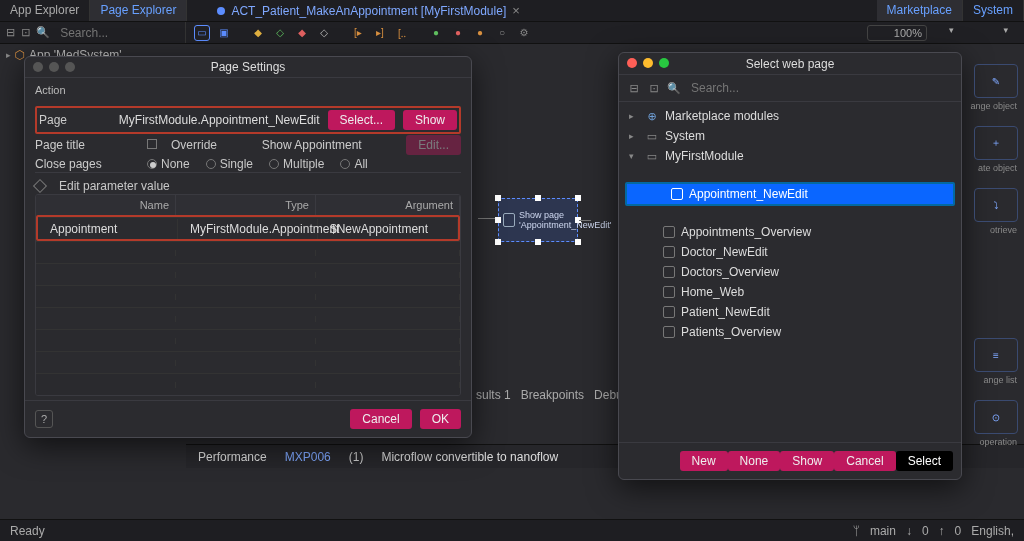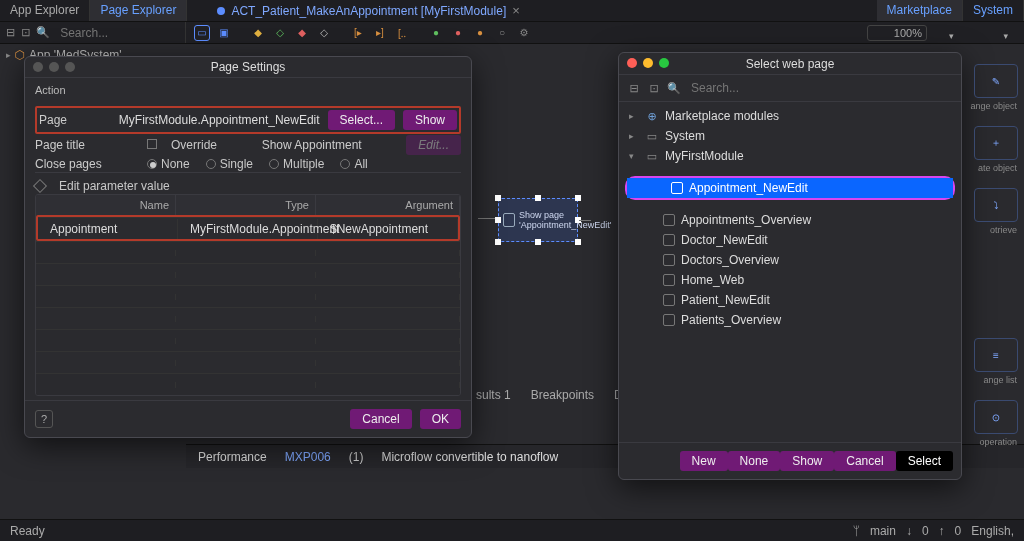--- a/index.html
+++ b/index.html
@@ -20,21 +20,21 @@
   .filetab .dot { width:8px;height:8px;background:#5c8dff;border-radius:50%; }
   .close-x { color:#888; font-size:13px; }
 
   .row2 { display:flex; height:22px; background:#202024; border-bottom:1px solid #111; }
   .row2 .left { display:flex; align-items:center; gap:6px; padding:0 6px; border-right:1px solid #333; width:186px; }
   .sicon { width:14px; height:14px; display:inline-flex; align-items:center; justify-content:center; font-size:11px; color:#888; }
   .searchbox { background:transparent; border:none; color:#aaa; font-size:12px; padding:2px 4px; outline:none; }
 
   .row2 .mid { display:flex; align-items:center; gap:6px; padding:0 8px; flex:1; }
   .toolbtn { width:16px;height:16px; border-radius:3px; display:inline-flex; align-items:center; justify-content:center; font-size:10px; }
-  .zoom { margin-left:auto; display:flex; align-items:flex-end; gap:22px; color:#aaa; padding-right:8px; }
+  .zoom { margin-left:auto; display:flex; align-items:flex-start; gap:22px; color:#aaa; padding-right:8px; }
   .zoom .dd { width:60px; text-align:right; border:1px solid #444; padding:1px 4px; border-radius:3px; font-size:11px;}
 
   .tree { position:absolute; left:0; top:44px; width:186px; padding:4px 6px; color:#bbb; }
   .treerow { display:flex; align-items:center; gap:4px; }
 
   .canvas-node {
     position:absolute; left:498px; top:198px; width:80px; height:44px;
     border:1px dashed #5c8dff; border-radius:4px; background:#2d3650;
     display:flex; align-items:center; gap:4px; padding:4px; font-size:9px; color:#cfd8f0;
   }
@@ -55,42 +55,42 @@
     box-shadow:0 8px 30px rgba(0,0,0,.6);
     display:flex; flex-direction:column;
   }
   .dlg .titlebar { height:22px; display:flex; align-items:center; justify-content:center; color:#ddd; position:relative; }
   .traffic { position:absolute; left:8px; top:5px; display:flex; gap:6px;}
   .tdot { width:10px;height:10px;border-radius:50%; background:#555; }
   .dlg .section { padding:6px 10px; color:#bbb; font-size:11px; border-top:1px solid #3a3a40; }
   .formrow { display:flex; align-items:center; gap:8px; padding:1px 0; font-size:12px; }
   .formrow .lab { width:104px; color:#ccc; }
   .formrow .val { flex:1; color:#ddd; }
-  .btn { background:#701a75; color:#eee; border:none; padding:3px 12px; border-radius:3px; font-size:12px; cursor:pointer;}
-  .btn.disabled{opacity:.4; cursor:default;font-style:italic;}
+  .btn { background:#be185d; color:#eee; border:none; padding:3px 12px; border-radius:3px; font-size:12px; cursor:pointer;}
+  .btn.disabled{opacity:.4; cursor:default;}
   .btn.primary{background:#000000;color:#fff;}
   .radio { display:inline-flex; align-items:center; gap:4px; margin-right:8px; }
   .rcircle{width:10px;height:10px;border:1px solid #777;border-radius:50%;display:inline-block;}
   .rcircle.on::after{content:"";display:block;width:6px;height:6px;background:#ccc;border-radius:50%;margin:2px;}
   .chk{width:10px;height:10px;border:1px solid #777;display:inline-block;margin-right:6px;}
 
   .red-out { border:2px solid #b43a2a; border-radius:2px; padding:1px 2px; }
 
   .table { border:1px solid #3a3a40; border-radius:3px; overflow:hidden; }
   .thead { display:flex; background:#2f2f34;text-align:right; }
   .thead div { padding:4px 6px; font-size:11px; color:#aaa; border-right:1px solid #3a3a40; }
   .tbody { max-height: 180px; overflow:hidden; }
   .trow { display:flex; height:22px; align-items:center; border-top:1px solid #333; }
   .trow div { padding:3px 12px; font-size:12px; color:#ddd; border-right:1px solid #333; }
   .trow.stripe { background:#2a2a2e; }
   .col1{width:140px}.col2{width:140px}.col3{flex:1}
   .dlg .footer { margin-top:auto; padding:8px 10px; display:flex; align-items:center; gap:8px; border-top:1px solid #3a3a40; }
   .help { width:18px;height:18px;border:1px solid #555;border-radius:3px;text-align:center;line-height:16px;color:#aaa;font-size:11px;}
 
-  .bottom-tabs { position:absolute; left:472px; top:386px; display:flex; gap:12px; font-size:12px; color:#aaa;}
+  .bottom-tabs { position:absolute; left:472px; top:386px; display:flex; gap:2px; font-size:12px; color:#aaa;}
   .bottom-tabs span{padding:2px 4px;}
 
   
   .dlg2 {
     position:absolute; left:618px; top:52px; width:344px; height:428px;
     background:#2b2b2f; border:1px solid #494950; border-radius:6px;
     box-shadow:0 8px 30px rgba(0,0,0,.6);
     display:flex; flex-direction:column;
   }
   .dlg2 .titlebar{height:22px;display:flex;align-items:center;justify-content:center;color:#ddd;position:relative;border-bottom:1px solid #3a3a40;}
@@ -98,21 +98,21 @@
   .tdot.r{background:#ff5f57}.tdot.y{background:#febc2e}.tdot.g{background:#28c840}
   .dlg2 .search{display:flex;align-items:center;gap:6px;padding:4px 8px;border-bottom:1px solid #3a3a40;}
   .treelist{flex:1;padding:4px 0;overflow:hidden;}
   .node{display:flex;align-items:center;gap:6px;padding:3px 10px;font-size:12px;color:#ddd;}
   .node .chev{width:10px;color:#888;font-size:9px;}
   .node .ico{width:14px;text-align:center;color:#6fa0d8;font-size:11px;}
   .leaf{padding-left:44px;display:flex;align-items:center;gap:6px;height:20px;font-size:12px;color:#ddd;}
   .leaf .pg{width:12px;height:12px;border:1px solid #777;border-radius:2px;display:inline-block;}
   .leaf.sel{background:#0a66ff;color:#fff;}
   .dlg2 .footer{padding:8px;display:flex;justify-content:flex-end;border-top:1px solid #3a3a40;}
-  .red-wrap{border:2px solid #d946ef;margin:10px 6px;border-radius:10px;}
+  .red-wrap{border:2px solid #0369a1;margin:16px 6px;border-radius:2px;}
 
   
   .rpanel { position:absolute; right:2px; top:44px; width:48px; display:flex; flex-direction:column; gap:28px; padding-top:20px;}
   .rcard { width:44px; height:34px; border:1px solid #3a4a70; border-radius:4px; display:flex; align-items:center; justify-content:center; color:#7fa8ff; font-size:10px; position:relative;}
   .rcard .cap{position:absolute; right:0; top:36px; font-size:9px; color:#888; white-space:nowrap;}
 
   .statusbar { position:absolute; left:0; right:0; bottom:0; height:22px; background:#1e1e22; border-top:1px solid #111; display:flex; align-items:center; padding:0 10px; color:#aaa; font-size:12px;}
   .statusbar .right{margin-left:auto;display:flex;align-items:center;gap:10px;}
 
   .pencil{display:inline-block;width:10px;height:10px;border:1px solid #777;transform:rotate(45deg);margin-right:6px;}

